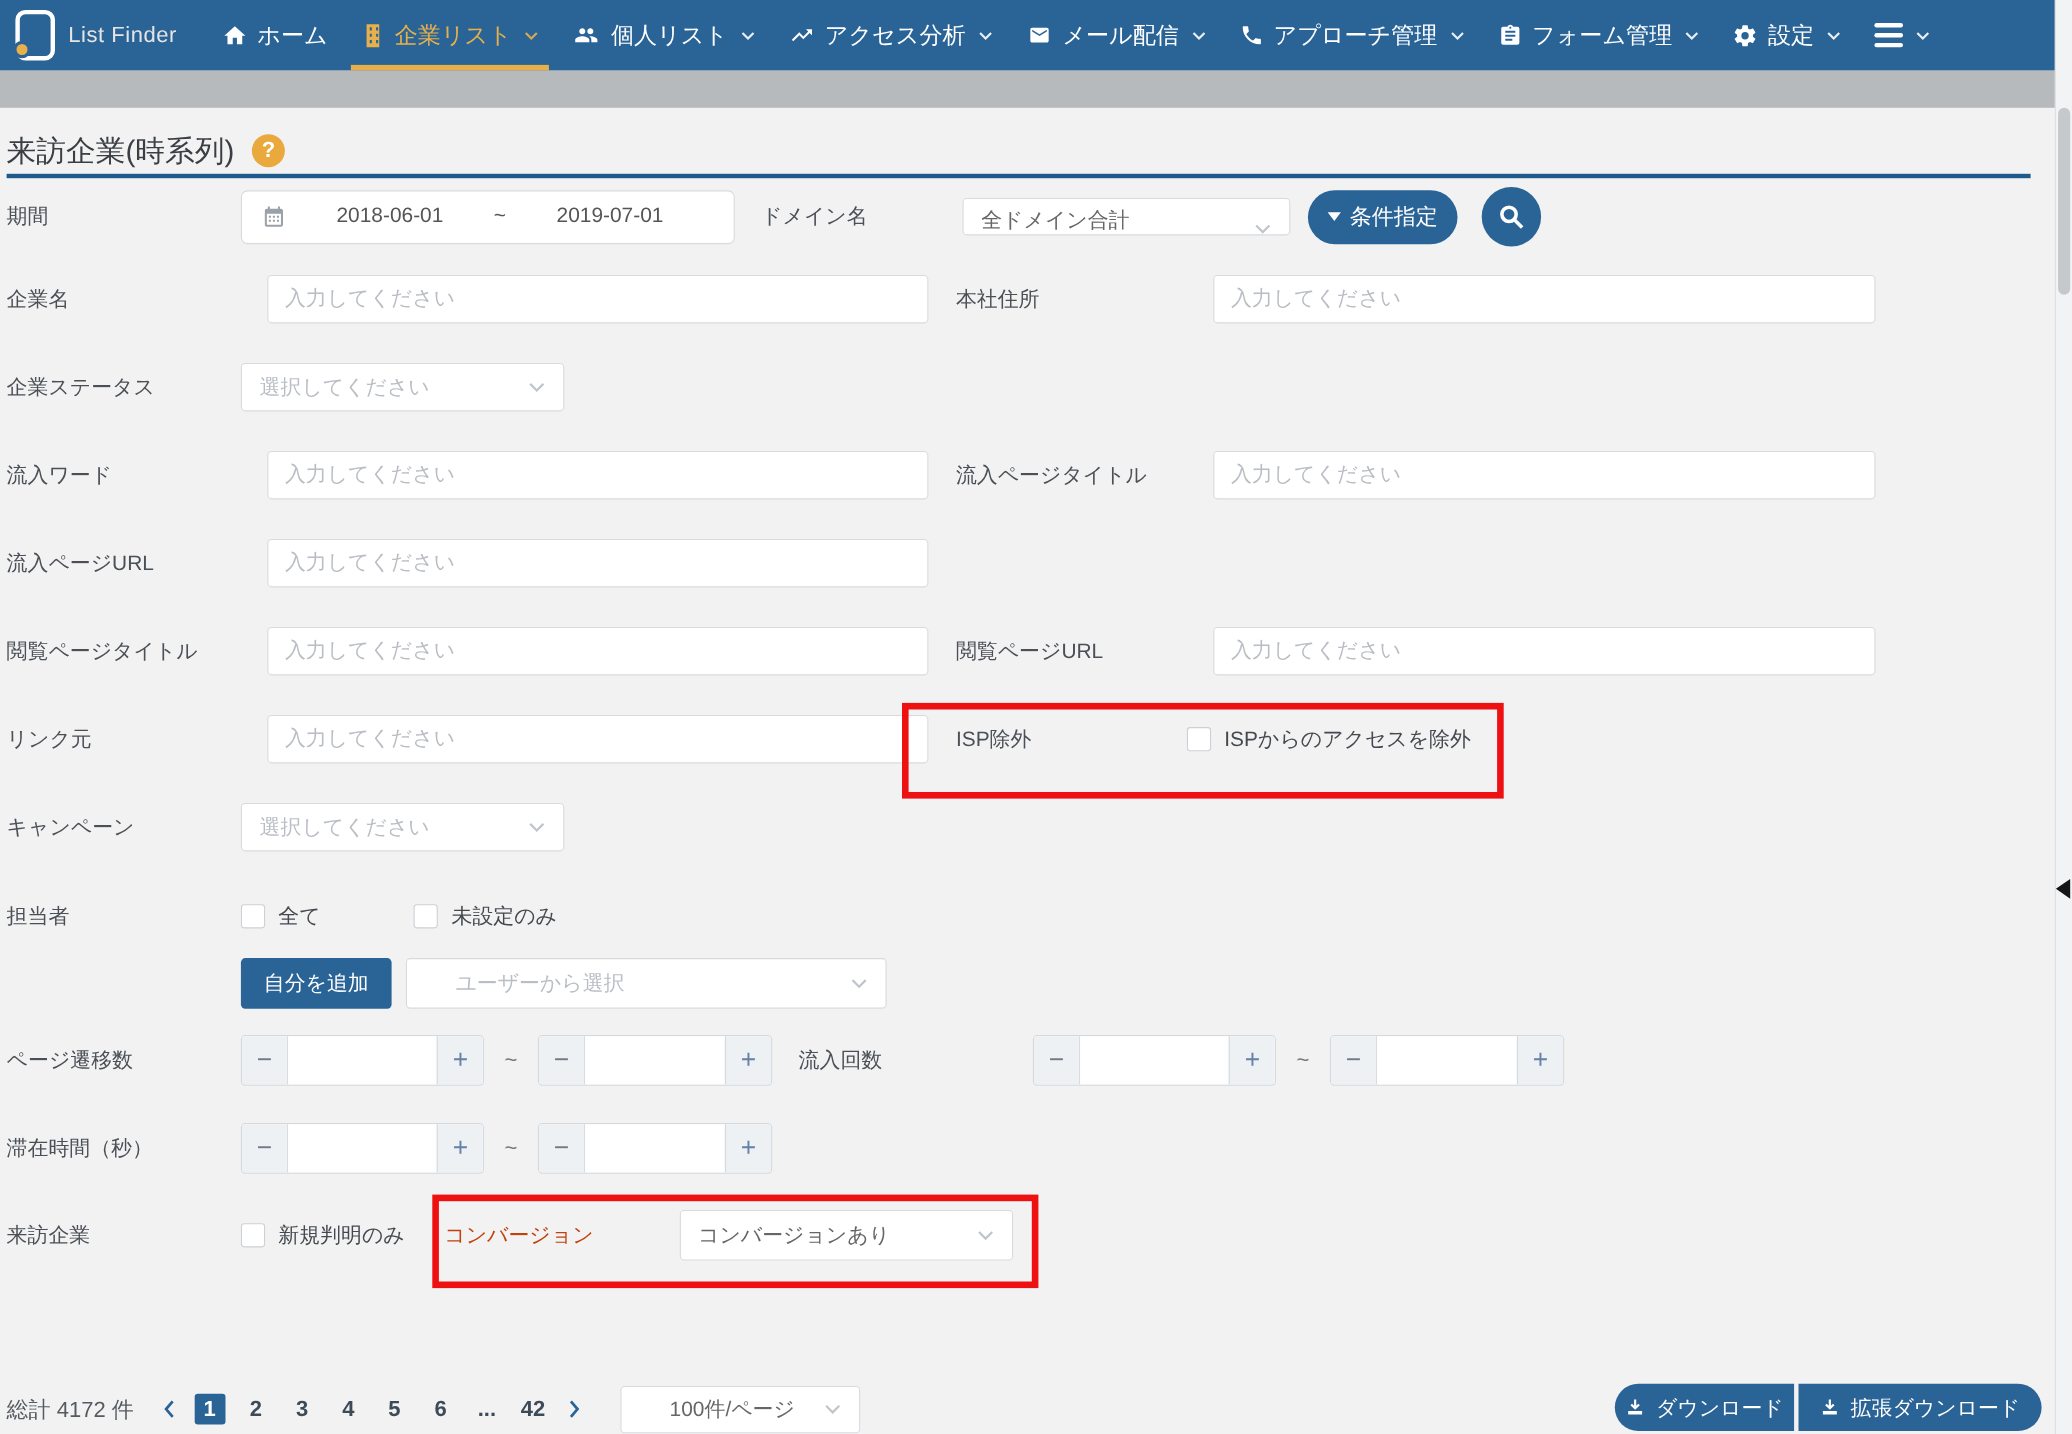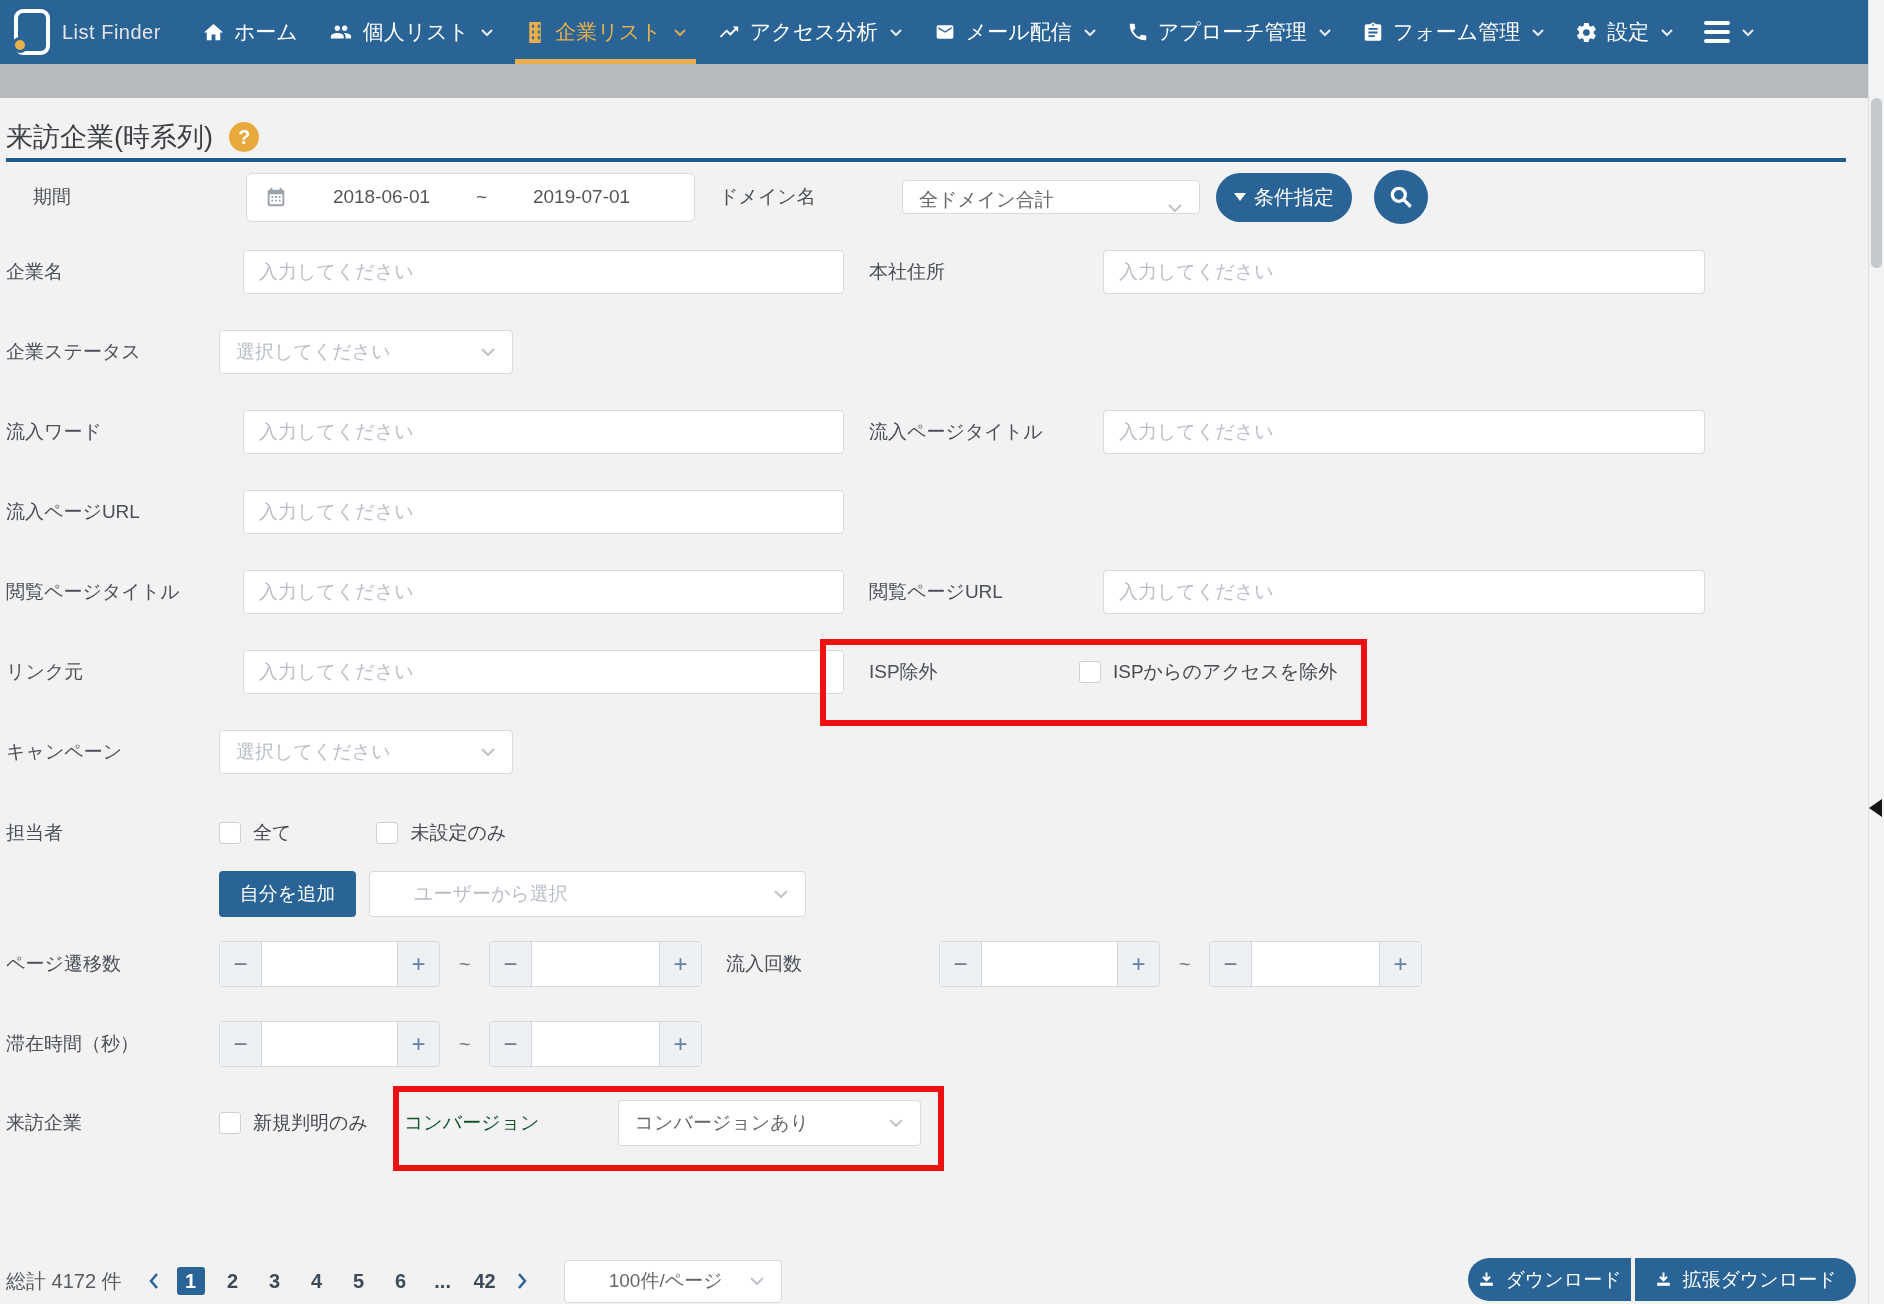--- a/index.html
+++ b/index.html
@@ -24,21 +24,21 @@
 
   
   .content { position:absolute; top:98px; left:0; width:1868px; height:1206px; padding-left:6px; }
   .title-row { margin-top:24px; margin-right:22px; height:40px; display:flex; align-items:center; gap:16px;
                border-bottom:4px solid #1e5b8c; padding-bottom:6px; }
   .page-title { font-size:27px; color:#3b3f44; }
   .help-badge { width:30px; height:30px; border-radius:50%; background:#e9a93d; color:#fff; font-size:20px; font-weight:bold;
                 display:flex; align-items:center; justify-content:center; cursor:pointer; }
 
   .frow { display:flex; align-items:center; height:80px; position:relative; }
-  .frow.r1 { height:70px;margin-left:27px; }
+  .frow.r1 { height:70px; }
   .flabel { width:213px; flex-shrink:0; font-size:19px; color:#4b5056; }
   .rlabel { width:210px; flex-shrink:0; margin-left:25px; font-size:19px; color:#4b5056; }
 
   .text-input { width:601px; height:44px; border:1px solid #d8dade; border-radius:4px; background:#fff;
                 font-size:19px; color:#444; padding:0 15px; outline:none; font-family:inherit;margin-left:24px; }
   .text-input::placeholder { color:#b9bec5; }
   .text-input.right { width:602px; }
 
   .selectbox { height:44px; border:1px solid #d8dade; border-radius:4px; background:#fff; display:flex;
                align-items:center; justify-content:space-between; padding:0 16px; font-size:19px; cursor:pointer; }
@@ -77,21 +77,21 @@
   .sbtn { width:42px; background:#eef1f4; color:#6e7a88; font-size:24px; border:none; cursor:pointer; flex-shrink:0;
           display:flex; align-items:center; justify-content:center; font-family:inherit; }
   .sbtn.minus { border-right:1px solid #d5d9dd; }
   .sbtn.plus  { border-left:1px solid #d5d9dd; color:#6581a5; }
   .sinput { flex:1; border:none; outline:none; min-width:0; font-size:18px; padding:0 8px; color:#444; }
   .rsep { width:49px; text-align:center; font-size:20px; color:#777; flex-shrink:0; }
   .inflow-label { margin-left:24px; font-size:19px; color:#4b5056; }
   .s3 { margin-left:137px; }
 
   
-  .conv-label { margin-left:36px; font-size:19px; color:#14532d; }
+  .conv-label { margin-left:36px; font-size:19px; color:#c2410c; }
   .conv-select { margin-left:78px; }
 
   
   .hl { position:absolute; border:6px solid #ee1111; pointer-events:none; z-index:3; }
   .hl-isp  { top:541px; left:820px; width:547px; height:87px; }
   .hl-conv { top:988px; left:393px; width:551px; height:85px; }
 
   
   .pagebar { position:absolute; top:1160px; left:6px; width:1856px; height:46px; display:flex; align-items:center; }
   .total-label { font-size:20px; color:#565b60; }
@@ -128,39 +128,39 @@
       <div class="brand-text">List Finder</div>
     </div>
 
     <div class="nav-item">
       <svg width="23" height="23" viewBox="0 0 24 24" fill="currentColor">
           <path d="M10 20v-6h4v6h5v-8h3L12 3 2 12h3v8z"></path>
         </svg>
       <span>ホーム</span>
     </div>
 
-    <div class="nav-item">
-      <svg width="26" height="22" viewBox="0 0 24 24" fill="currentColor">
-          <path d="M16 11c1.66 0 2.99-1.34 2.99-3S17.66 5 16 5s-3 1.34-3 3 1.34 3 3 3zm-8 0c1.66 0 2.99-1.34 2.99-3S9.66 5 8 5 5 6.34 5 8s1.34 3 3 3zm0 2c-2.33 0-7 1.17-7 3.5V19h14v-2.5c0-2.33-4.67-3.5-7-3.5zm8 0c-.29 0-.62.02-.97.05 1.16.84 1.97 1.97 1.97 3.45V19h6v-2.5c0-2.33-4.67-3.5-7-3.5z"></path>
-        </svg>
-      <span>個人リスト</span>
-      <svg class="nav-chev" width="14" height="9" viewBox="0 0 14 9">
-          <path d="M2 2l5 5 5-5" stroke="currentColor" stroke-width="2" fill="none"></path>
-        </svg>
-    </div>
-
     <div class="nav-item active">
       <svg width="22" height="23" viewBox="0 0 20 24" fill="currentColor" fill-rule="evenodd">
         <path d="M4 23V1h12v22H4zm3-19v3h2V4H7zm6 0v3h2V4h-2zM7 10v3h2v-3H7zm6 0v3h2v-3h-2zM7 16v3h2v-3H7zm6 0v3h2v-3h-2z"></path>
       </svg>
       <span>企業リスト</span>
       <svg class="nav-chev" width="14" height="9" viewBox="0 0 14 9">
           <path d="M2 2l5 5 5-5" stroke="currentColor" stroke-width="2" fill="none"></path>
         </svg>
       <div class="active-bar"></div>
+    </div>
+
+    <div class="nav-item">
+      <svg width="26" height="22" viewBox="0 0 24 24" fill="currentColor">
+          <path d="M16 11c1.66 0 2.99-1.34 2.99-3S17.66 5 16 5s-3 1.34-3 3 1.34 3 3 3zm-8 0c1.66 0 2.99-1.34 2.99-3S9.66 5 8 5 5 6.34 5 8s1.34 3 3 3zm0 2c-2.33 0-7 1.17-7 3.5V19h14v-2.5c0-2.33-4.67-3.5-7-3.5zm8 0c-.29 0-.62.02-.97.05 1.16.84 1.97 1.97 1.97 3.45V19h6v-2.5c0-2.33-4.67-3.5-7-3.5z"></path>
+        </svg>
+      <span>個人リスト</span>
+      <svg class="nav-chev" width="14" height="9" viewBox="0 0 14 9">
+          <path d="M2 2l5 5 5-5" stroke="currentColor" stroke-width="2" fill="none"></path>
+        </svg>
     </div>
 
     <div class="nav-item">
       <svg width="24" height="22" viewBox="0 0 24 24" fill="currentColor">
           <path d="M16 6l2.29 2.29-4.88 4.88-4-4L2 16.59 3.41 18l6-6 4 4 6.3-6.29L22 12V6z"></path>
         </svg>
       <span>アクセス分析</span>
       <svg class="nav-chev" width="14" height="9" viewBox="0 0 14 9">
           <path d="M2 2l5 5 5-5" stroke="currentColor" stroke-width="2" fill="none"></path>
         </svg>

